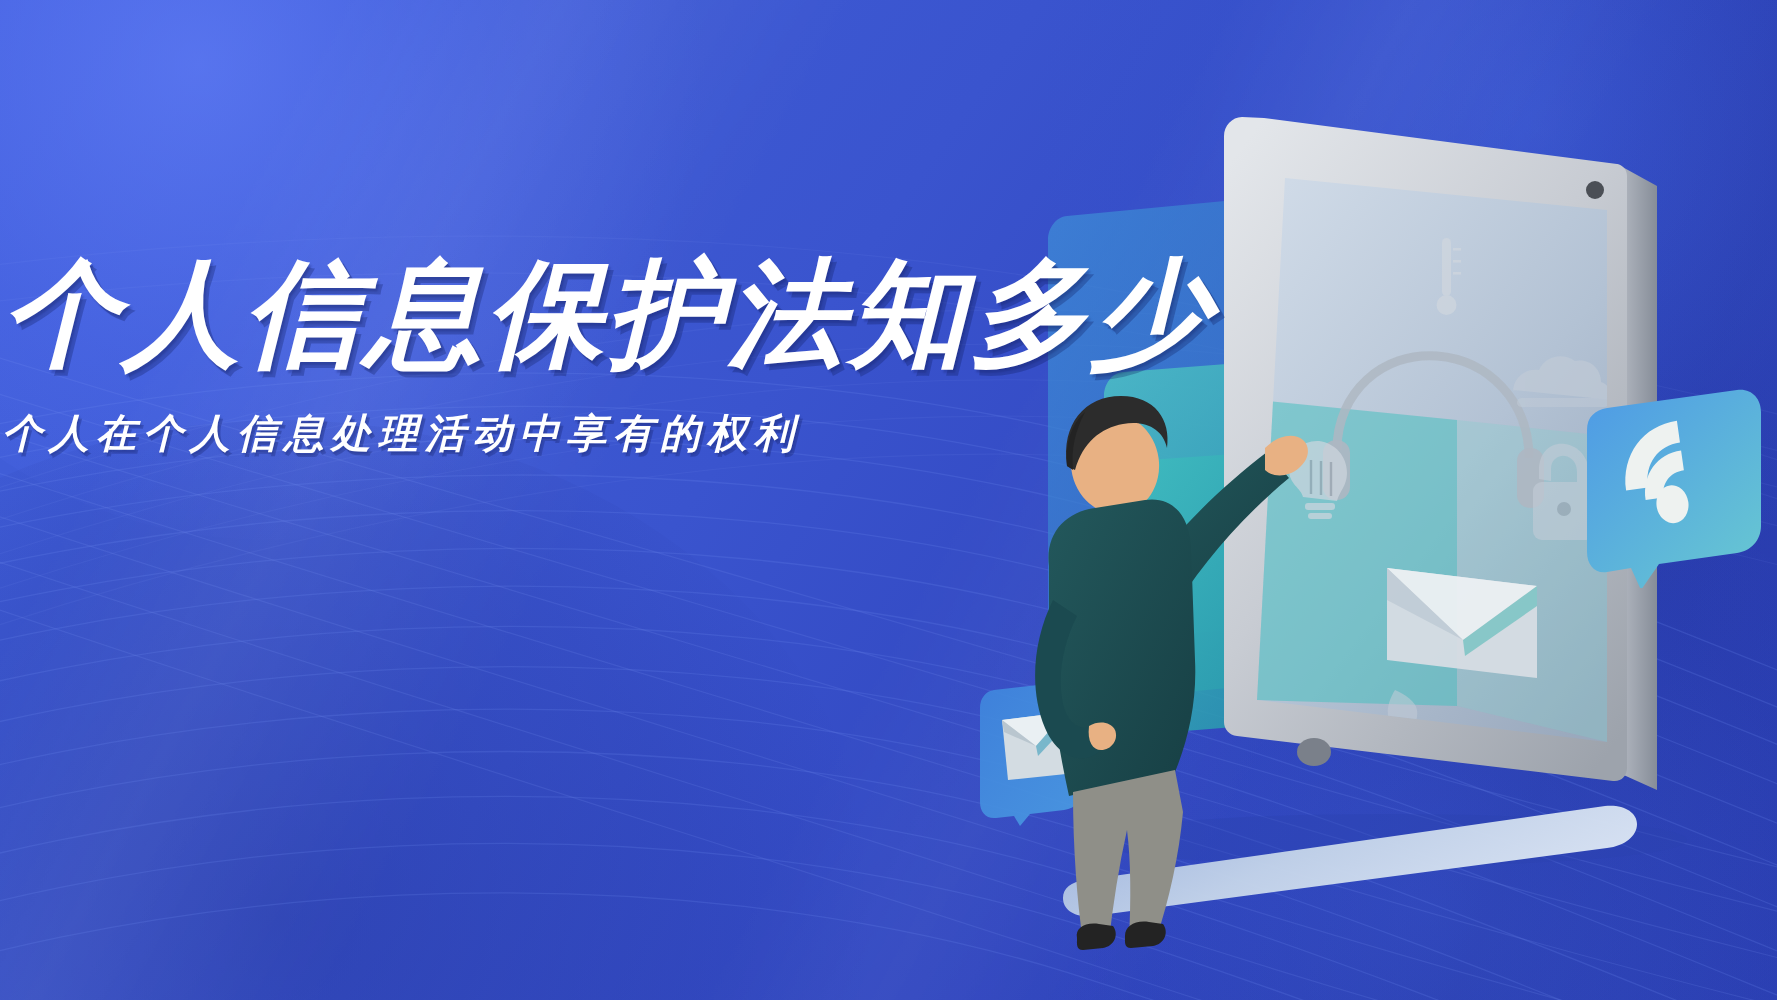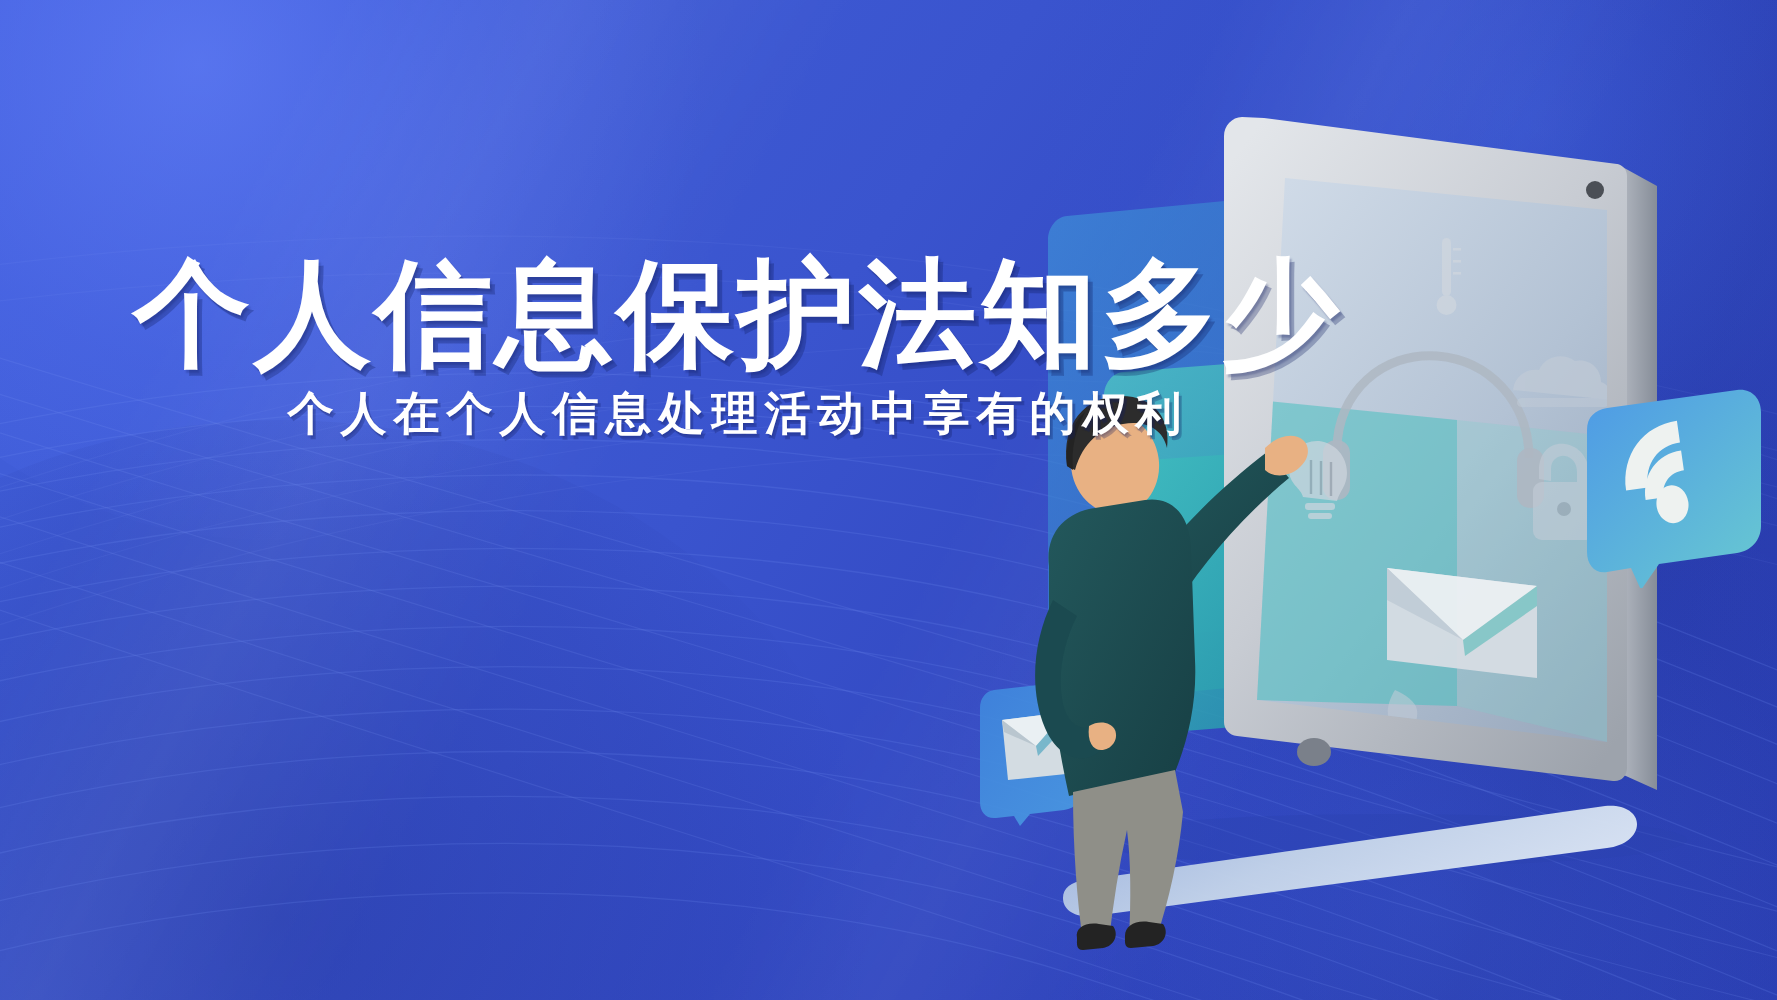--- a/index.html
+++ b/index.html
@@ -46,38 +46,38 @@
       linear-gradient(118deg, rgba(255,255,255,0) 52%, rgba(255,255,255,.04) 57%, rgba(255,255,255,0) 64%),
       linear-gradient(112deg, rgba(10,20,90,0) 60%, rgba(10,20,90,.12) 72%, rgba(10,20,90,0) 86%);
   }
 
   
   .contours { position:absolute; left:-10%; top:14%; width:120%; height:100%; opacity:.55; }
   .contours-2 { position:absolute; left:-5%; top:-6%; width:115%; height:80%; opacity:.32; }
 
   
   .text-wrap {
-    position:absolute; left:8px; top:252px; width:1460px;
-    text-align:center; z-index:40;
+    position:absolute; left:2px; top:252px; width:1460px;
+    text-align:left; z-index:40;font-style:italic;
   }
   .title {
     font-family:"Liberation Sans", sans-serif;
     font-weight:bold;
     font-size:117px;
     line-height:1.06;
     letter-spacing:4px;
     color:#ffffff;
     text-shadow: 5px 6px 0 rgba(18,30,96,.30), 2px 3px 2px rgba(18,30,96,.28);
     white-space:nowrap;
   }
   .subtitle {
-    margin-top:10px;
+    margin-top:33px;
     font-family:"Liberation Sans", sans-serif;
     font-weight:bold;
-    font-size:46px;
+    font-size:40px;
     line-height:1.2;
     letter-spacing:7px;
     color:#ffffff;
     text-shadow: 3px 4px 0 rgba(18,30,96,.28), 1px 2px 2px rgba(18,30,96,.25);
     white-space:nowrap;
   }
 
   
   .illus { position:absolute; right:0; top:0; width:860px; height:1000px; z-index:20; }
   .illus-front { position:absolute; right:0; top:0; width:860px; height:1000px; z-index:35; }

